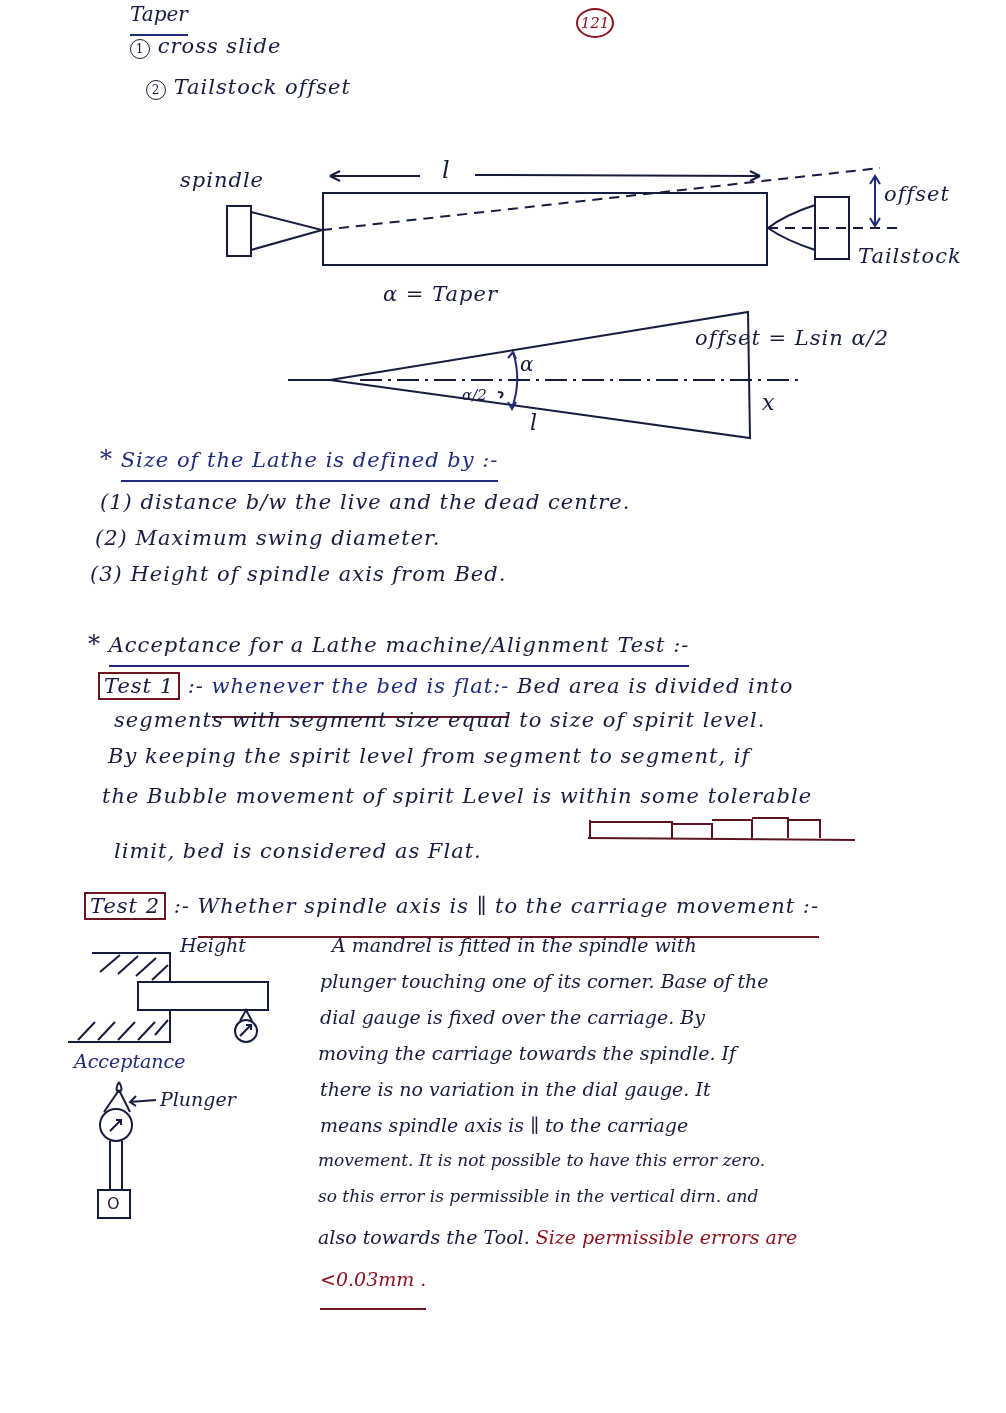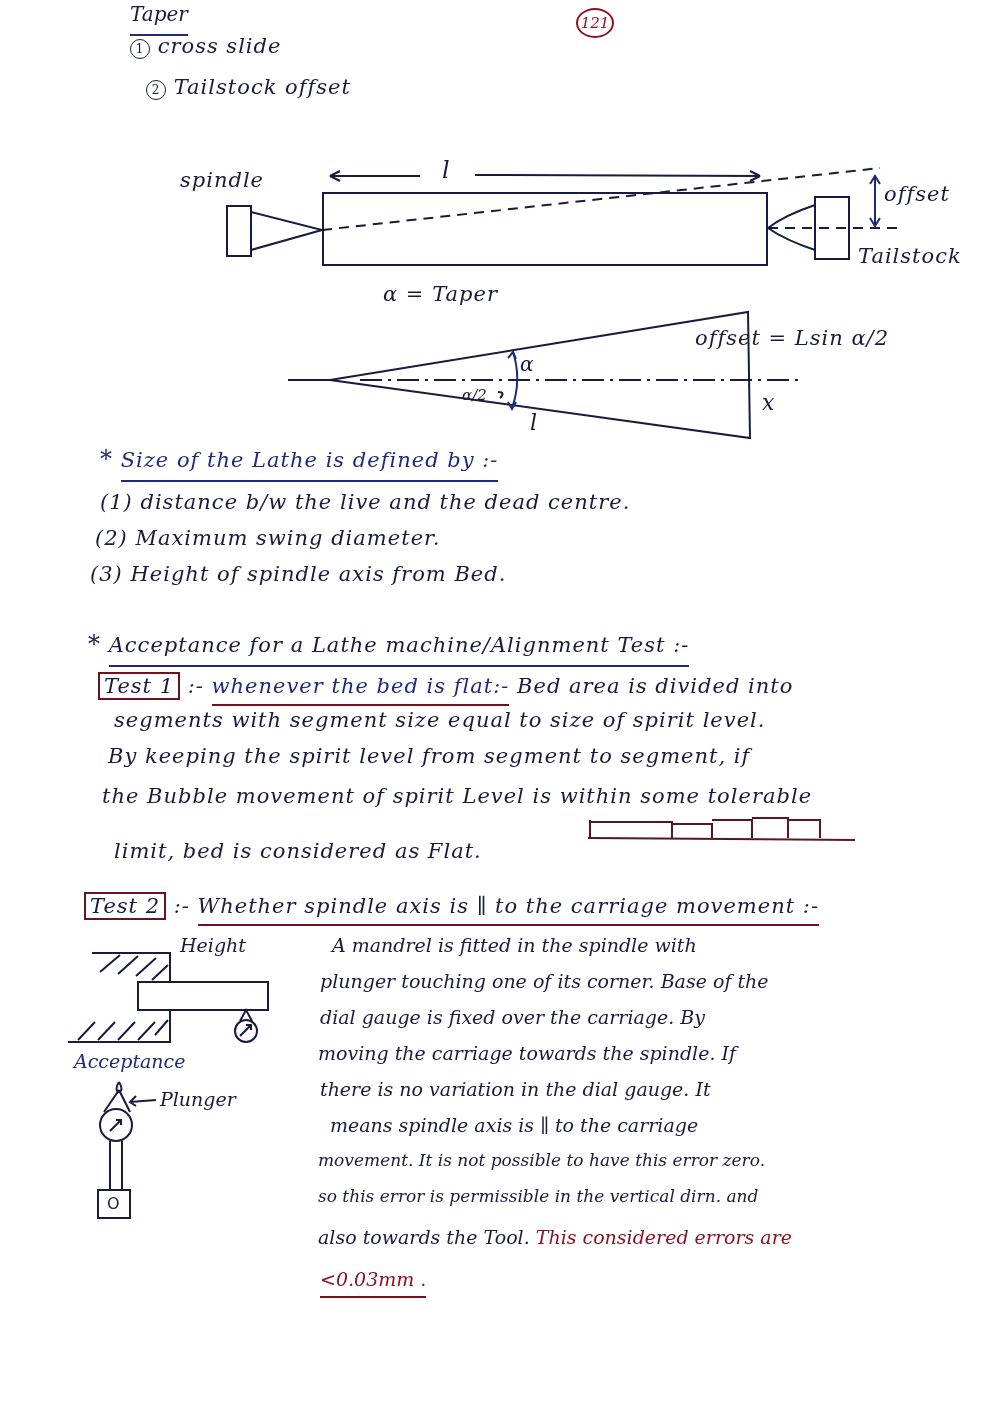--- a/index.html
+++ b/index.html
@@ -4,21 +4,21 @@
 <style>
   html, body { margin: 0; padding: 0; background: #ffffff; }
   body { width: 1006px; height: 1413px; position: relative; overflow: hidden;
          font-family: "DejaVu Sans", sans-serif; color: #161a3a; }
   .abs { position: absolute; white-space: nowrap; }
   .hw { font-family: "DejaVu Serif", serif; font-style: italic; color: #171b3d; }
   .ink { color: #171b3d; }
   .blue { color: #1f2a7a; }
   .red { color: #8b1222; }
   .u { border-bottom: 2px solid #1f2a7a; padding-bottom: 8px; }
-  .ured { border-bottom: 2px solid #6b1420; padding-bottom: 6px; }
+  .ured { border-bottom: 2px solid #6b1420; padding-bottom: 18px; }
   .box { border: 2px solid #6b1420; padding: 0 4px; font-style: italic; }
   .title { font-size: 20px; }
   .line { font-size: 21px; letter-spacing: 1px; }
   .small { font-size: 19px; }
   svg { position: absolute; overflow: visible; }
 </style>
 </head>
 <body>
 
 <div class="abs hw title ink" style="left:130px; top:2px;">
@@ -136,22 +136,22 @@
 <div class="abs hw small ink" style="left:180px; top:934px;">Height</div>
 <div class="abs hw small blue" style="left:74px; top:1050px;">Acceptance</div>
 <div class="abs hw small ink" style="left:160px; top:1088px;">Plunger</div>
 <div class="abs ink" style="left:107px; top:1194px; font-size:16px;">O</div>
 
 <div class="abs hw small ink" style="left:332px; top:934px;">A mandrel is fitted in the spindle with</div>
 <div class="abs hw small ink" style="left:320px; top:970px;">plunger touching one of its corner. Base of the</div>
 <div class="abs hw small ink" style="left:320px; top:1006px;">dial gauge is fixed over the carriage. By</div>
 <div class="abs hw small ink" style="left:318px; top:1042px;">moving the carriage towards the spindle. If</div>
 <div class="abs hw small ink" style="left:320px; top:1078px;">there is no variation in the dial gauge. It</div>
-<div class="abs hw small ink" style="left:320px; top:1114px;margin-left:10px;">means spindle axis is ∥ to the carriage</div>
+<div class="abs hw small ink" style="left:320px; top:1114px;">means spindle axis is ∥ to the carriage</div>
 <div class="abs hw small ink" style="left:318px; top:1150px; font-size:17px;">movement. It is not possible to have this error zero.</div>
 <div class="abs hw small ink" style="left:318px; top:1186px; font-size:17px;">so this error is permissible in the vertical dirn. and</div>
 <div class="abs hw small ink" style="left:318px; top:1226px;">
   <span>also towards the Tool.</span>
-  <span class="red">This considered errors are</span>
+  <span class="red">Size permissible errors are</span>
 </div>
 <div class="abs hw small red" style="left:320px; top:1268px;">
   <span class="ured">&lt;0.03mm .</span>
 </div>
 
 </body></html>

